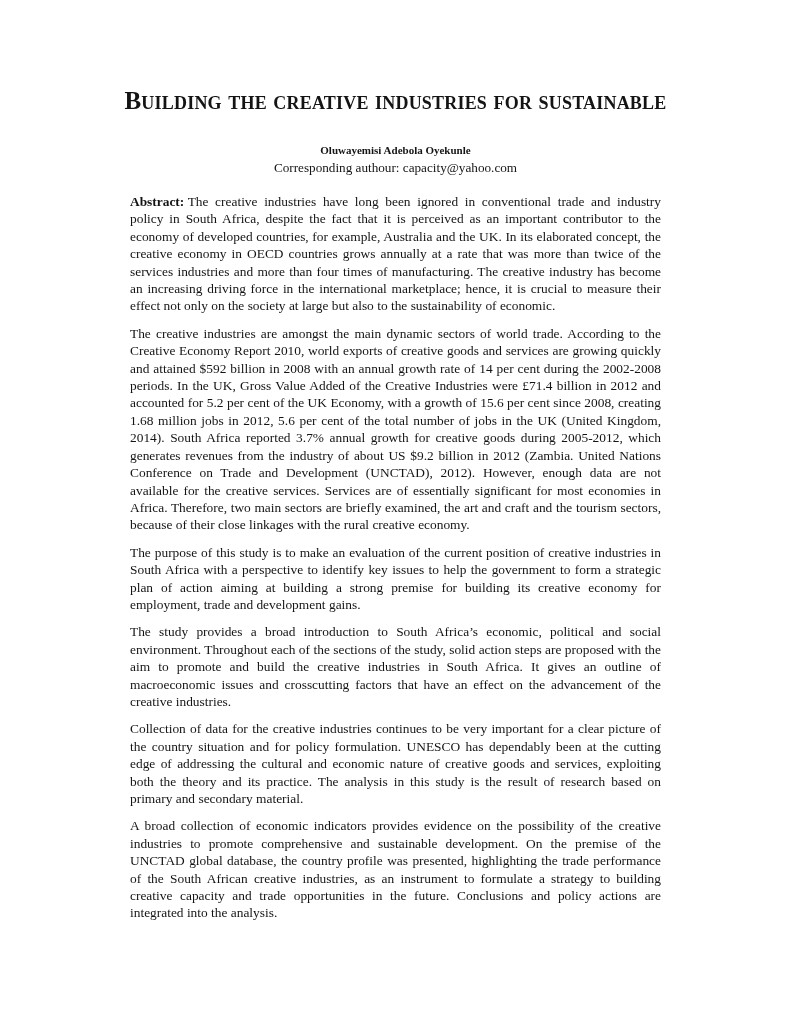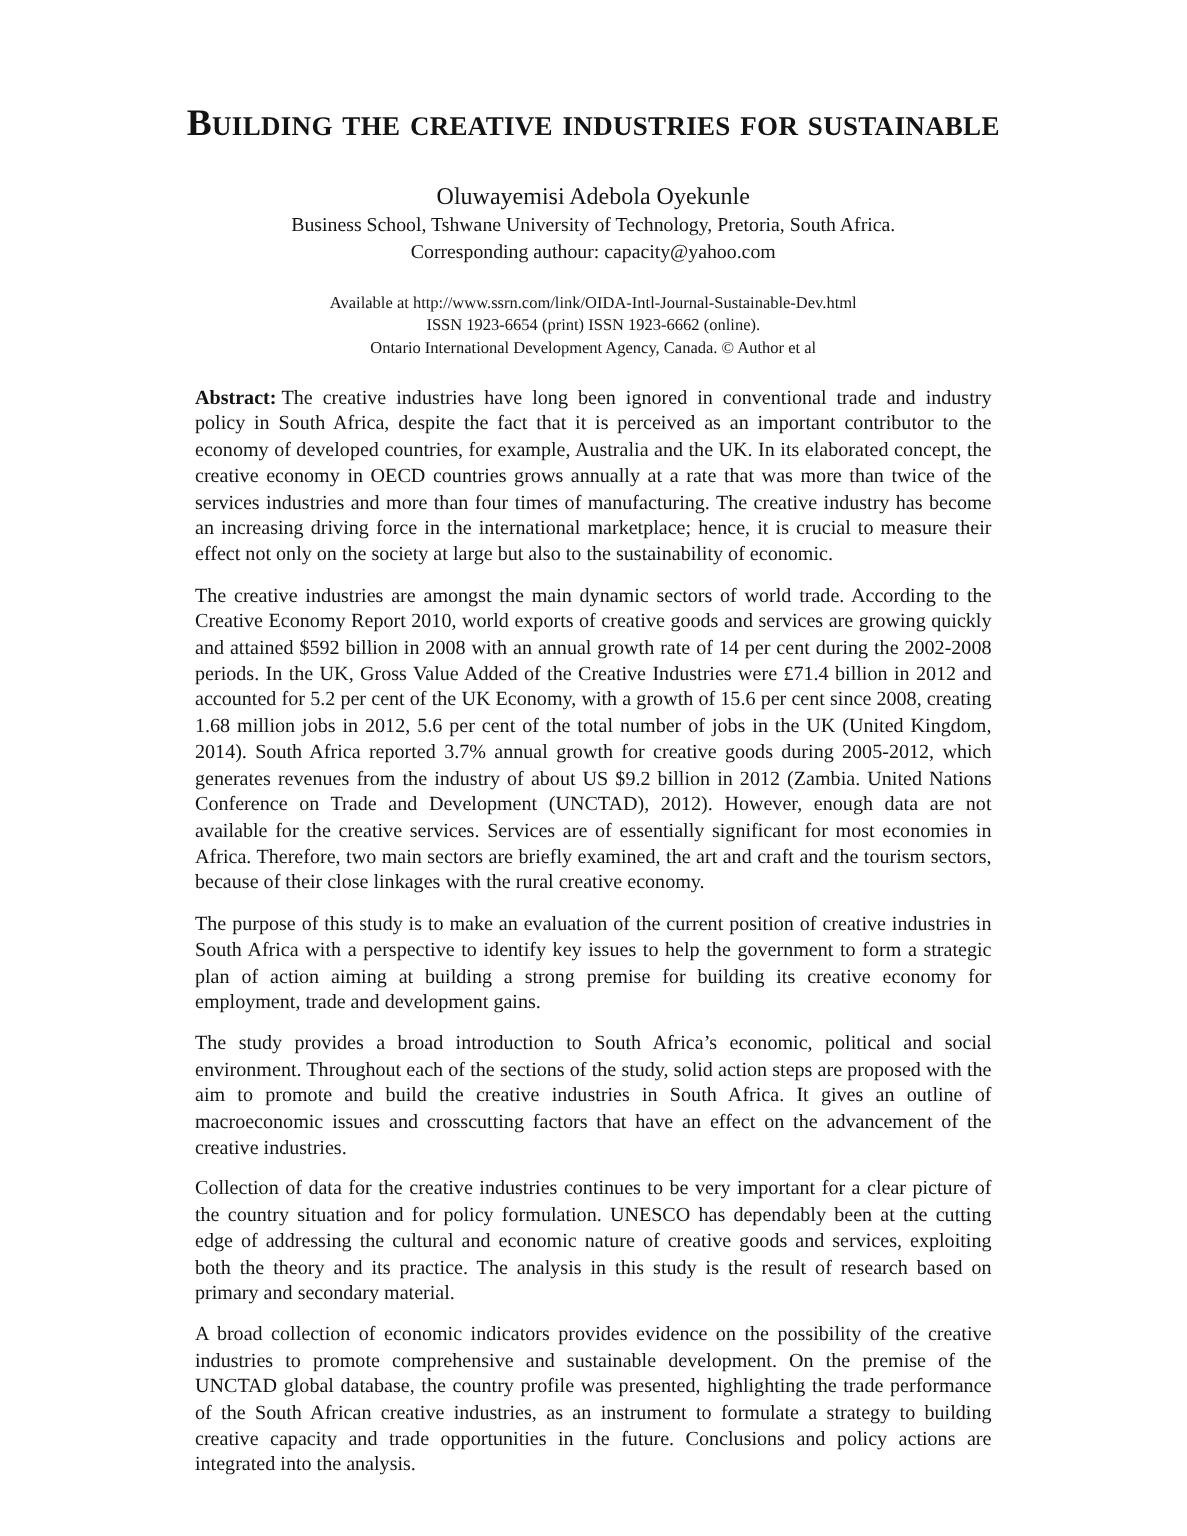--- a/index.html
+++ b/index.html
@@ -11,40 +11,40 @@
     position: relative;
     width: 791px;
     height: 1024px;
     background: #ffffff;
     font-family: "Liberation Serif", serif;
     color: #141414;
     overflow: hidden;
   }
   .paper-title {
     margin: 0 auto;
-    padding-top: 64px;
+    padding-top: 82px;
     width: 620px;
     text-align: center;
     font-weight: bold;
     font-variant: small-caps;
     font-size: 25px;
     line-height: 37px;
     letter-spacing: 0.2px;
   }
   .paper-title .title-line {
     display: block;
   }
   .author-block {
     margin-top: 22px;
     text-align: center;
     line-height: 18px;
   }
   .author-name {
-    font-weight: normal;
-    font-size: 16px;
+    font-weight: bold;
+    font-size: 11px;
     display: block;
   }
   .author-affiliation,
   .author-corresponding {
     font-size: 13.2px;
     display: block;
   }
   .availability-block {
     margin-top: 18px;
     text-align: center;
@@ -73,29 +73,23 @@
 <body>
 
 <div class="page">
 
   <h1 class="paper-title">
     <span class="title-line">Building the creative industries for sustainable</span>
   </h1>
 
   <div class="author-block">
     <span class="author-name">Oluwayemisi Adebola Oyekunle</span>
-    <span class="author-affiliation">Business School, Tshwane University of Technology, Pretoria, South Africa.</span>
     <span class="author-corresponding">Corresponding authour: capacity@yahoo.com</span>
   </div>
 
-  <div class="availability-block">
-    <span>Available at http://www.ssrn.com/link/OIDA-Intl-Journal-Sustainable-Dev.html</span>
-    <span>ISSN 1923-6654 (print) ISSN 1923-6662 (online).</span>
-    <span>Ontario International Development Agency, Canada. © Author et al</span>
-  </div>
 
   <div class="body-text">
     <p>
       <span class="abstract-label">Abstract:</span><span>The creative industries have long been ignored in conventional trade and industry policy in South Africa, despite the fact that it is perceived as an important contributor to the economy of developed countries, for example, Australia and the UK. In its elaborated concept, the creative economy in OECD countries grows annually at a rate that was more than twice of the services industries and more than four times of manufacturing. The creative industry has become an increasing driving force in the international marketplace; hence, it is crucial to measure their effect not only on the society at large but also to the sustainability of economic.</span>
     </p>
     <p>The creative industries are amongst the main dynamic sectors of world trade. According to the Creative Economy Report 2010, world exports of creative goods and services are growing quickly and attained $592 billion in 2008 with an annual growth rate of 14 per cent during the 2002-2008 periods. In the UK, Gross Value Added of the Creative Industries were £71.4 billion in 2012 and accounted for 5.2 per cent of the UK Economy, with a growth of 15.6 per cent since 2008, creating 1.68 million jobs in 2012, 5.6 per cent of the total number of jobs in the UK (United Kingdom, 2014). South Africa reported 3.7% annual growth for creative goods during 2005-2012, which generates revenues from the industry of about US $9.2 billion in 2012 (Zambia. United Nations Conference on Trade and Development (UNCTAD), 2012).  However, enough data are not available for the creative services. Services are of essentially significant for most economies in Africa. Therefore, two main sectors are briefly examined, the art and craft and the tourism sectors, because of their close linkages with the rural creative economy.</p>
     <p>The purpose of this study is to make an evaluation of the current position of creative industries in South Africa with a perspective to identify key issues to help the government to form a strategic plan of action aiming at building a strong premise for building its creative economy for employment, trade and development gains.</p>
     <p>The study provides a broad introduction to South Africa’s economic, political and social environment. Throughout each of the sections of the study, solid action steps are proposed with the aim to promote and build the creative industries in South Africa. It gives an outline of macroeconomic issues and crosscutting factors that have an effect on the advancement of the creative industries.</p>
     <p>Collection of data for the creative industries continues to be very important for a clear picture of the country situation and for policy formulation. UNESCO has dependably been at the cutting edge of addressing the cultural and economic nature of creative goods and services, exploiting both the theory and its practice. The analysis in this study is the result of research based on primary and secondary material.</p>
     <p>A broad collection of economic indicators provides evidence on the possibility of the creative industries to promote comprehensive and sustainable development. On the premise of the UNCTAD global database, the country profile was presented, highlighting the trade performance of the South African creative industries, as an instrument to formulate a strategy to building creative capacity and trade opportunities in the future. Conclusions and policy actions are integrated into the analysis.</p>

